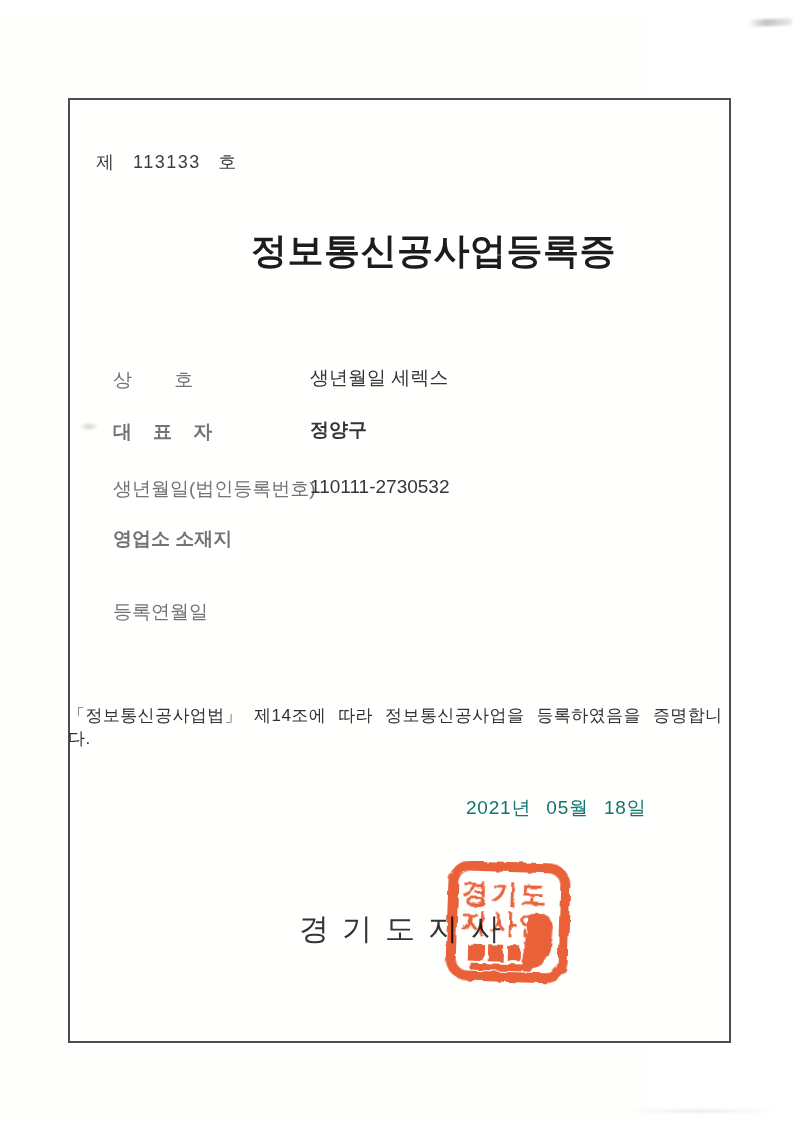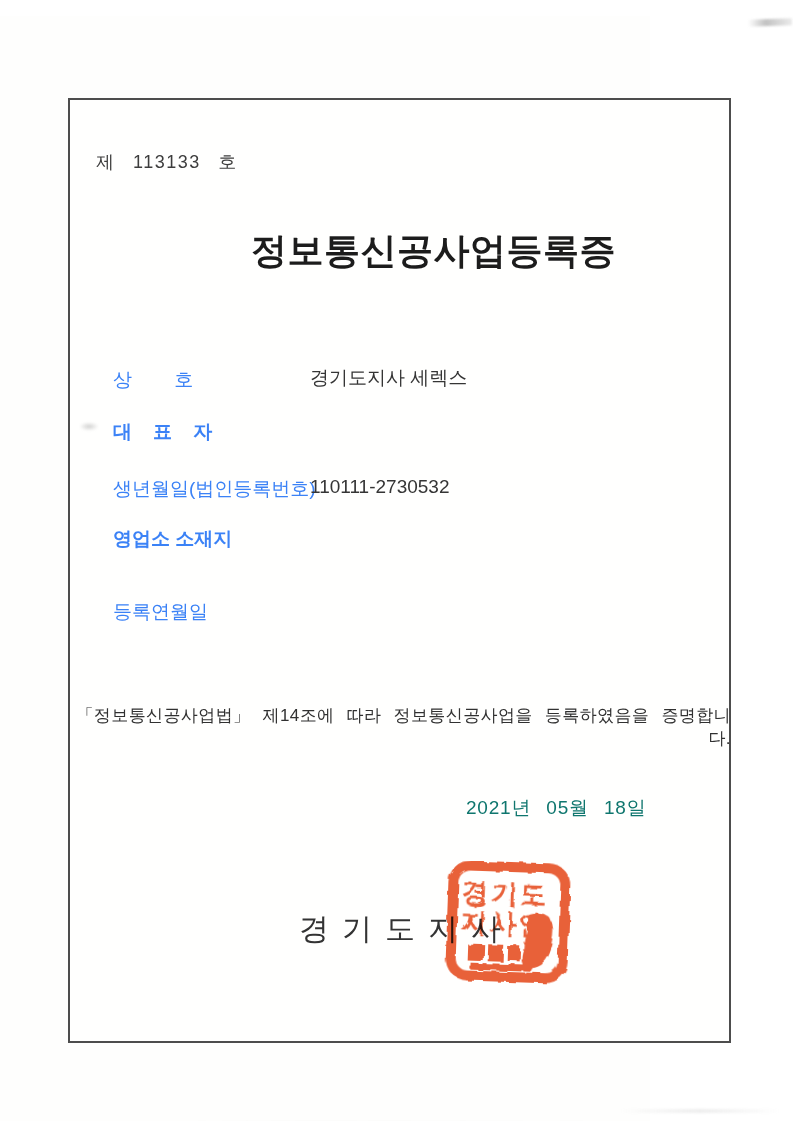--- a/index.html
+++ b/index.html
@@ -29,35 +29,35 @@
   }
   .title{
     position:absolute;left:68px;top:211px;width:663px;
     text-align:center;
     font-size:36px;font-weight:800;color:#1c1c1c;
     letter-spacing:0.5px;
     padding-left:34px;
   }
   .field-label{
     position:absolute;left:113px;
-    font-size:19px;color:#3b82f6;
+    font-size:19px;color:#737373;
     white-space:pre;
   }
   .field-value{
     position:absolute;left:310px;
     font-size:19px;color:#353535;
     white-space:pre-line;
     width:428px;
     line-height:22px;
   }
   .row1{top:351px;} .row2{top:403px;font-weight:bold;} .row3{top:460px;}
   .row4{top:510px;font-weight:bold;} .row5{top:583px;}
   .statement{
     position:absolute;left:68px;top:688px;width:663px;
-    text-align:right;
+    text-align:left;
     font-size:17px;color:#313131;
     word-spacing:7px;letter-spacing:0.4px;
   }
   .issue-date{
     position:absolute;left:466px;top:779px;
     font-size:19px;color:#0f766e;
     word-spacing:9px;letter-spacing:0.8px;
   }
   .issuer{
     position:absolute;left:299px;top:893px;
@@ -98,23 +98,24 @@
 
 <div class="page">
 
   <div class="frame"></div>
 
   <div class="doc-number">제 113133 호</div>
 
   <div class="title">정보통신공사업등록증</div>
 
   <div class="field-label row1">상        호</div>
-  <div class="field-value row1">경기도지사 세렉스</div>
+  <div class="field-value row1">생년월일 세렉스</div>
 
   <div class="field-label row2">대    표    자</div>
+  <div class="field-value row2">정양구</div>
 
   <div class="field-label row3">생년월일(법인등록번호)</div>
   <div class="field-value row3">110111-2730532</div>
 
   <div class="field-label row4">영업소 소재지</div>
 
   <div class="field-label row5">등록연월일</div>
 
   <div class="statement">「정보통신공사업법」 제14조에 따라 정보통신공사업을 등록하였음을 증명합니다.</div>
 

